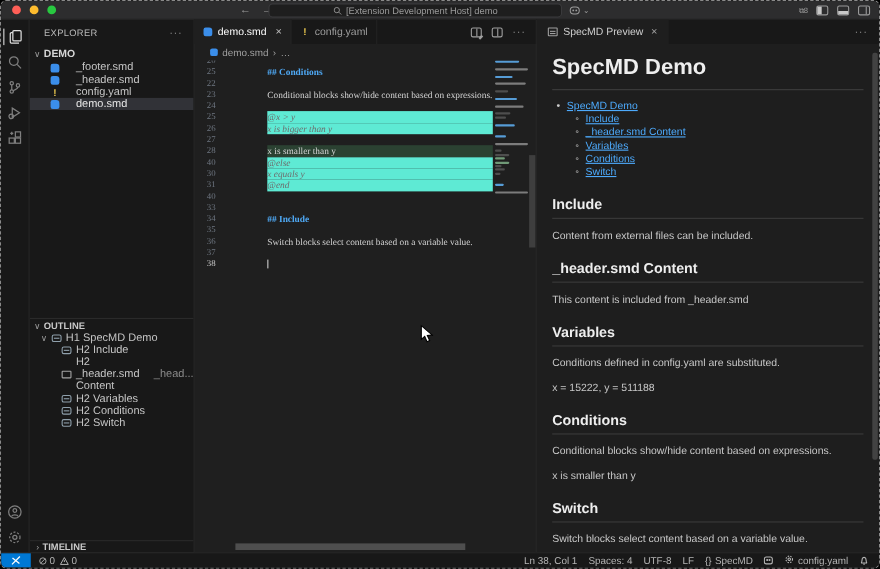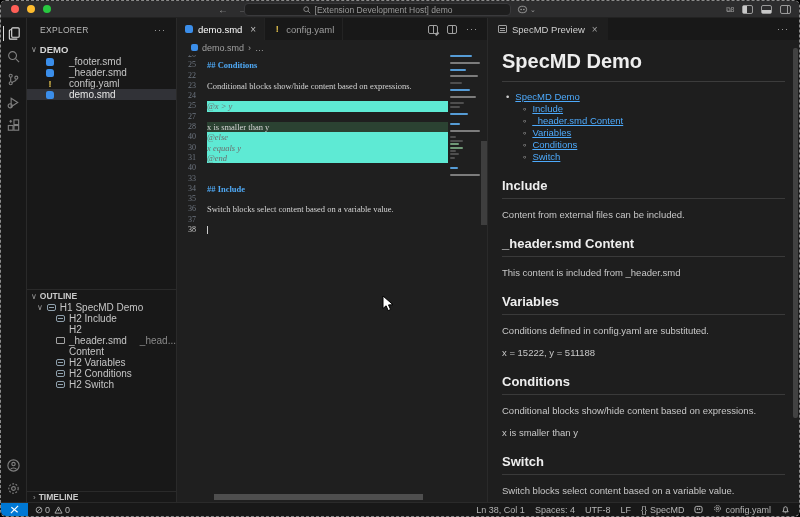--- a/index.html
+++ b/index.html
@@ -86,21 +86,21 @@
                 font-size:9px; color:#a0a0a0; }
   .bc-icon { width:7px; height:7px; background:#3b8eea; border-radius:2px; }
 
   .code-area { flex:1; position:relative; overflow:hidden;
                font-family:"DejaVu Sans Mono","Liberation Mono",monospace;
                font-size:8.5px; line-height:10.3px; }
   .code-lines { position:absolute; top:-5px; left:0; right:39px;font-family:Liberation Serif, serif; }
   .code-line { display:flex; height:10.3px; align-items:center; }
   .ln { flex:0 0 30px; text-align:right; padding-right:11px; color:#6e7681; font-size:8px; }
   .ln.cur { color:#c8c8c8; }
-  .lc { flex:1; white-space:pre; height:100%; display:flex; align-items:center; }
+  .lc { flex:1; white-space:pre; height:100%; display:flex; align-items:center;margin-left:36px; }
   .bg-dim .lc { background:#5eead4; }
   .bg-add .lc { background:#2b4232; }
   .tk-heading { color:#4fa9f5; font-weight:700; }
   .tk-text { color:#d4d4d4; }
   .tk-inactive { color:#6d6d6d; font-style:italic; }
   .tk-keyword { color:#c586c0; font-weight:700; }
   .caret { width:1px; height:8px; background:#cccccc; }
 
   .minimap { position:absolute; top:0; right:6px; width:33px; bottom:0; }
   .mbar { height:2px; margin:0 0 1.4px 2px; border-radius:1px; }
@@ -340,20 +340,24 @@
               <span class="ln">23</span>
               <span class="lc"><span class="tk-text">Conditional blocks show/hide content based on expressions.</span></span>
             </div>
             <div class="code-line">
               <span class="ln">24</span>
               <span class="lc"></span>
             </div>
             <div class="code-line bg-dim">
               <span class="ln">25</span>
               <span class="lc"><span class="tk-inactive">@x &gt; y</span></span>
+            </div>
+            <div class="code-line bg-dim">
+              <span class="ln">26</span>
+              <span class="lc"><span class="tk-inactive">x is bigger than y</span></span>
             </div>
             <div class="code-line bg-add">
               <span class="ln">27</span>
             </div>
             <div class="code-line bg-add">
               <span class="ln">28</span>
               <span class="lc"><span class="tk-text">x is smaller than y</span></span>
             </div>
             <div class="code-line bg-dim">
               <span class="ln">40</span>

